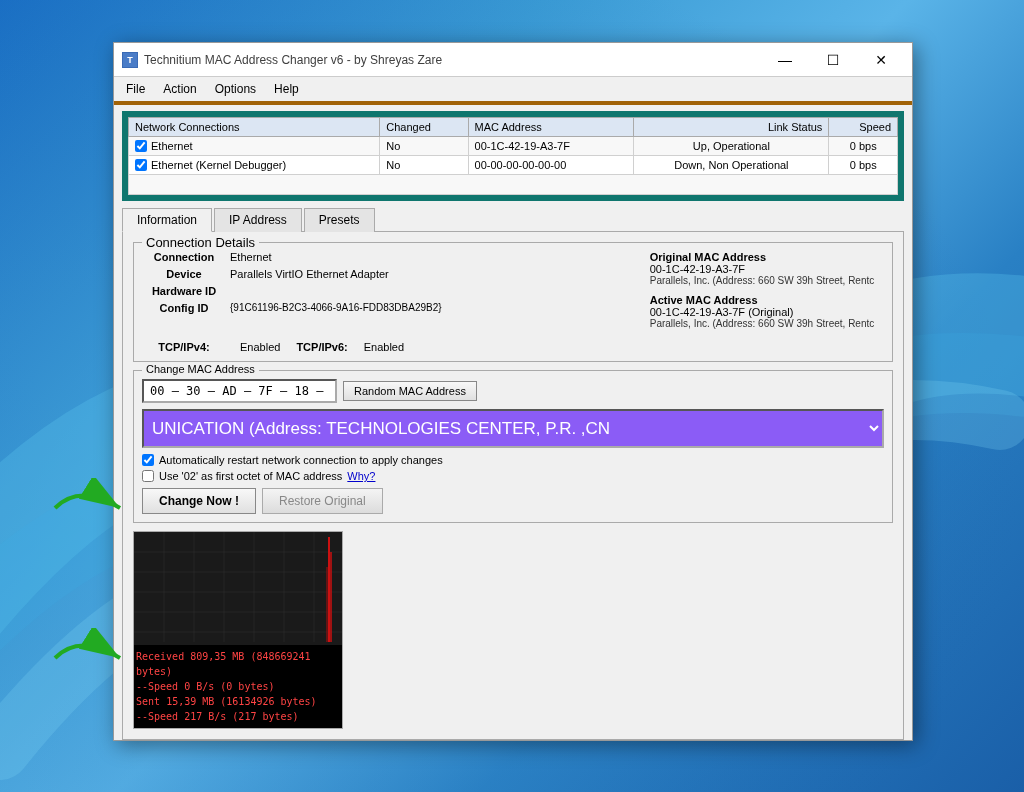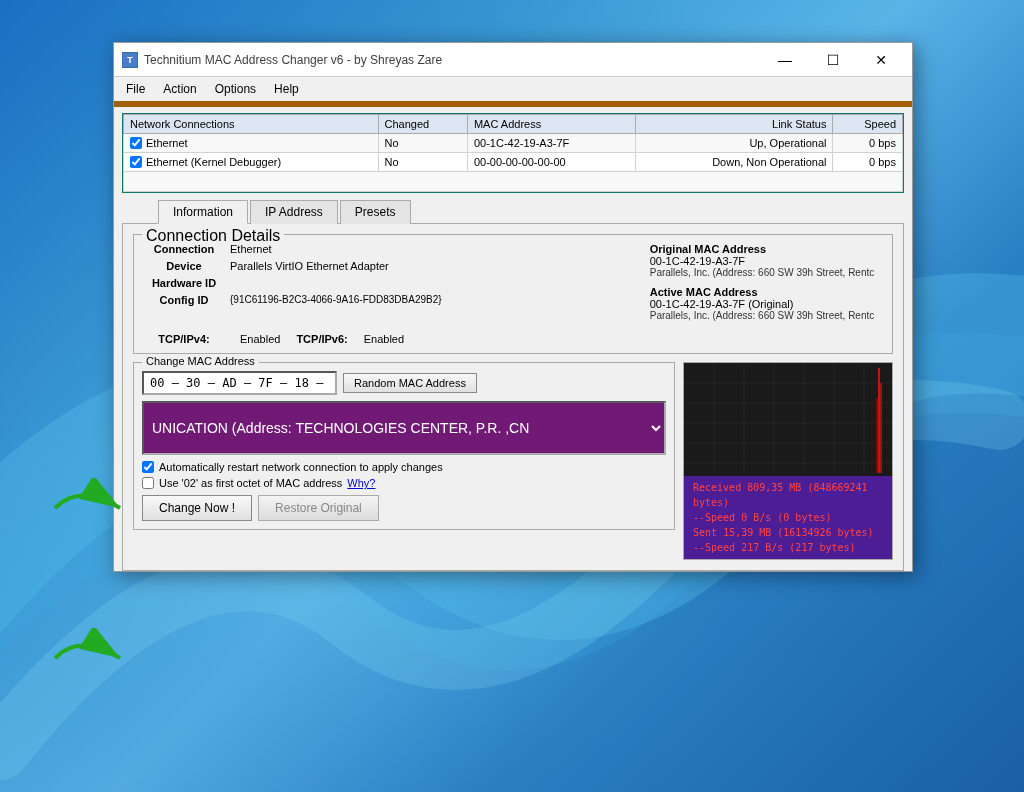--- a/index.html
+++ b/index.html
@@ -63,36 +63,36 @@
       width: 46px; height: 24px;
       border: none; background: transparent;
       font-size: 14px; cursor: pointer;
       display: flex; align-items: center; justify-content: center;
       color: #000;
     }
 
     
     .menu-bar {
       background: #f0f0f0;
-      border-bottom: 6px solid #a16207;
+      border-bottom: 4px solid #a16207;
       display: flex;
       padding: 2px 4px;
       gap: 2px;
     }
     .menu-item {
       padding: 3px 8px;
       cursor: pointer;
       font-size: 12px;
       color: #000;
     }
 
     
     .net-table-container {
       margin: 6px 8px;
-      border: 1px solid #0f766e;
+      border: 6px solid #0f766e;
       background: white;
     }
     .net-table {
       width: 100%;
       border-collapse: collapse;
       font-size: 11px;
     }
     .net-table th {
       background: #dce6f3;
       border: 1px solid #aaa;
@@ -100,21 +100,21 @@
       text-align: left;
       font-weight: normal;
       white-space: nowrap;
     }
     .net-table th.right { text-align: right; }
     .net-table td {
       border: 1px solid #d0d0d0;
       padding: 3px 6px;
       white-space: nowrap;
     }
-    .net-table td.right { text-align: right; }
+    .net-table td.right { text-align: center; }
     .net-table tr:nth-child(odd) { background: #f8f8f8; }
     .net-table tr:nth-child(even) { background: #ffffff; }
     .checkbox-cell {
       display: flex; align-items: center; gap: 4px;
     }
     input[type=checkbox] { width: 12px; height: 12px; }
 
     
     .tabs-area {
       margin: 6px 8px 0 8px;
@@ -131,21 +131,20 @@
       cursor: pointer;
       margin-right: 2px;
       font-size: 12px;
       position: relative;
       bottom: -1px;
     }
     .tab.active {
       background: #f0f0f0;
       border-bottom: 1px solid #f0f0f0;
       font-weight: normal;
-      margin-left: 36px;
     }
 
     
     .content-panel {
       border: 1px solid #aaa;
       border-top: none;
       background: #f0f0f0;
       padding: 10px;
     }
 
@@ -156,21 +155,21 @@
       margin-bottom: 8px;
       position: relative;
       background: #f0f0f0;
     }
     .group-box-legend {
       position: absolute;
       top: -8px;
       left: 8px;
       background: #f0f0f0;
       padding: 0 4px;
-      font-size: 16px;
+      font-size: 13px;
     }
     .detail-row {
       display: flex;
       align-items: flex-start;
       gap: 6px;
       font-size: 11px;
     }
     .detail-label {
       font-weight: bold;
       white-space: nowrap;
@@ -192,20 +191,21 @@
       font-size: 11px;
     }
     .info-block-value {
       font-size: 11px;
     }
 
     
     .bottom-section {
       display: flex;
       gap: 8px;
+      flex-direction: column;
     }
 
     
     .change-mac-group {
       flex: 1;
     }
     .change-mac-inner {
       border: 1px solid #aaa;
       padding: 8px 8px;
       position: relative;
@@ -241,24 +241,24 @@
       cursor: pointer;
     }
 
     .dropdown-row {
       display: flex;
       align-items: center;
       margin-bottom: 6px;
     }
     .vendor-dropdown {
       width: 100%;
-      padding: 16px 4px;
-      font-size: 14px;
+      padding: 7px 4px;
+      font-size: 17px;
       border: 2px inset #aaa;
-      background: #701a75;
+      background: #8b5cf6;
       color: white;
     }
 
     .checkbox-row {
       display: flex;
       align-items: center;
       gap: 5px;
       margin-bottom: 4px;
       font-size: 11px;
     }
@@ -273,21 +273,21 @@
       display: flex;
       gap: 6px;
       margin-top: 6px;
     }
     .btn-change-now {
       padding: 5px 16px;
       font-size: 12px;
       border: 1px solid #888;
       background: linear-gradient(to bottom, #f8f8f8, #e0e0e0);
       cursor: pointer;
-      font-weight: normal;
+      font-weight: bold;
     }
     .btn-restore {
       padding: 5px 16px;
       font-size: 12px;
       border: 1px solid #aaa;
       background: linear-gradient(to bottom, #f4f4f4, #dcdcdc);
       cursor: pointer;
       color: #888;
     }
 
@@ -299,22 +299,22 @@
       display: flex;
       flex-direction: column;
     }
     .chart-canvas {
       flex: 1;
       position: relative;
       overflow: hidden;
       min-height: 100px;
     }
     .chart-stats {
-      padding: 4px 9px;
-      background: #4c1d95;
+      padding: 4px 2px;
+      background: #000000;
       color: #ff4444;
       font-size: 10px;
       font-family: monospace;
       line-height: 1.5;
     }
 
     
     .arrow-left-1 {
       position: absolute;
       left: 50px;

